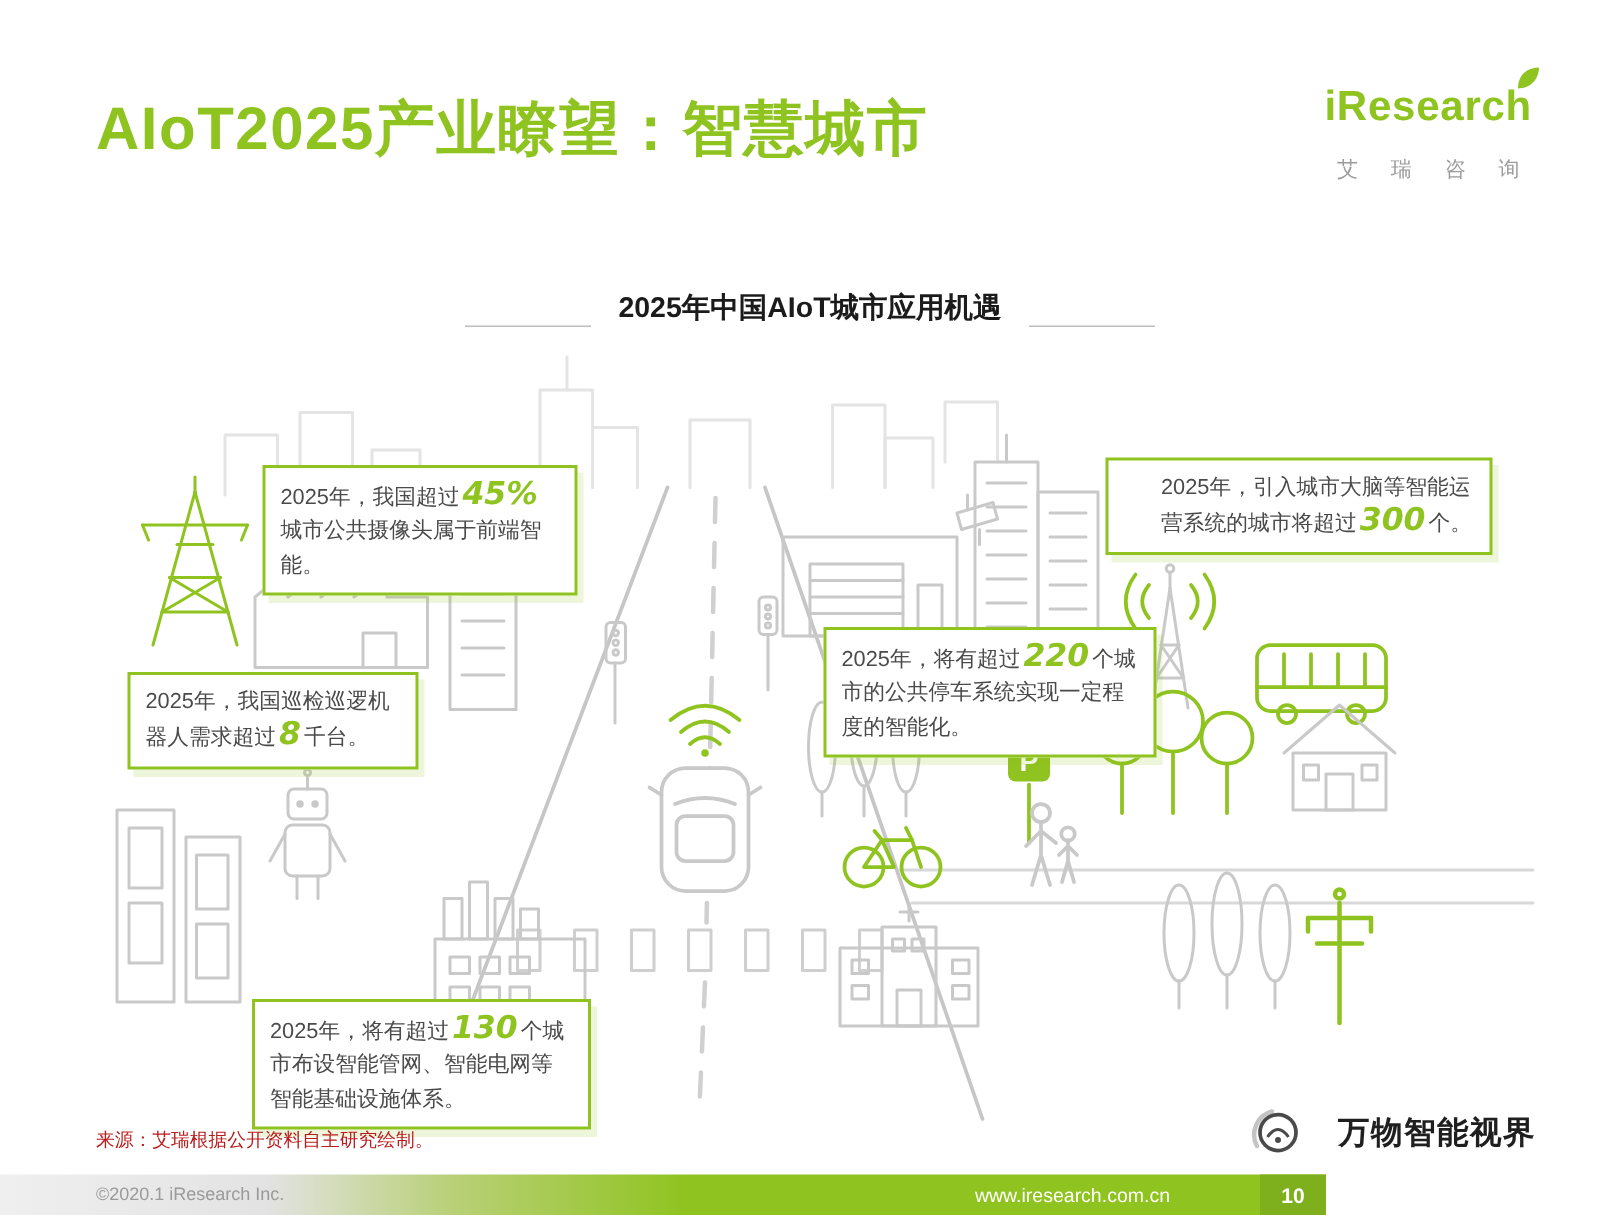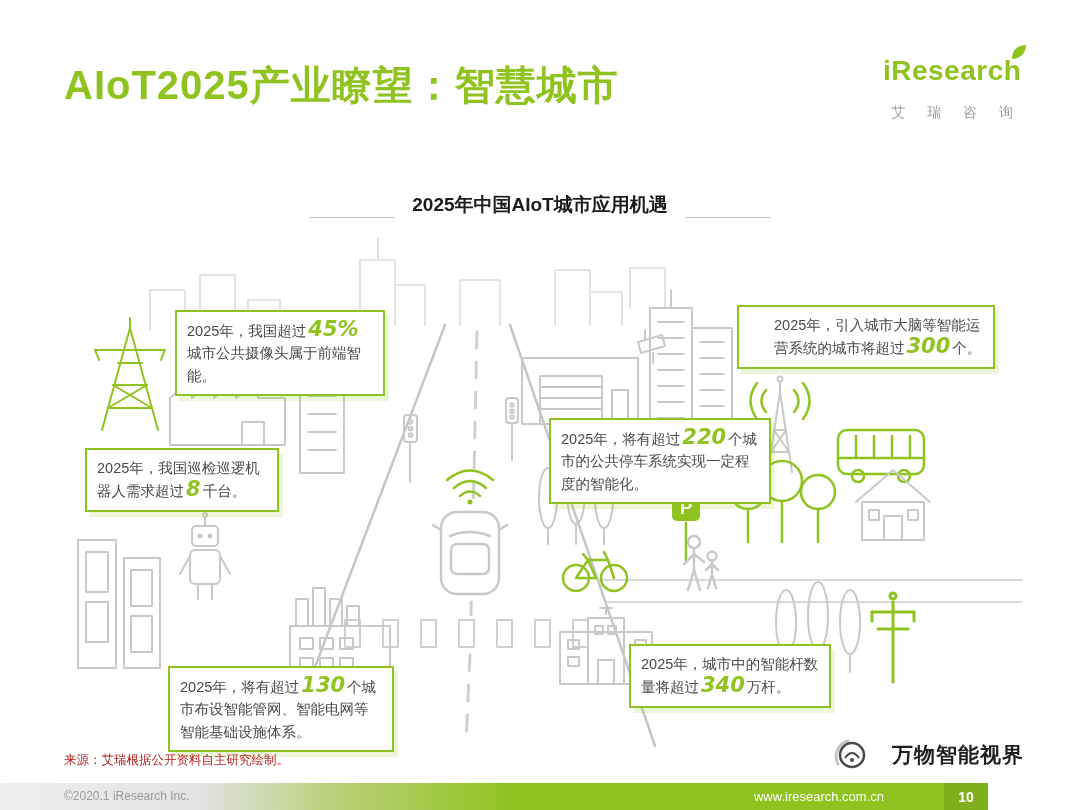--- a/index.html
+++ b/index.html
@@ -29,21 +29,21 @@
   .co-3 { left:85px;  top:218px; width:194px; }
   .co-4 { left:549px; top:188px; width:222px; }
   .co-5 { left:168px; top:436px; width:226px; }
   .co-6 { left:629px; top:414px; width:202px; }
 
   .source { position:absolute; left:64px; top:752px; font-size:12.5px; color:#b91c1c;text-align:right; }
 
   .watermark { position:absolute; right:56px; top:738px; display:flex; align-items:center; gap:24px; }
   .watermark-text { font-size:21px; font-weight:700; color:#1f1f1f; letter-spacing:1px; }
 
-  .bottombar { position:absolute; left:0; bottom:0; width:988px; height:27px;
+  .bottombar { position:absolute; left:0; bottom:0; width:884px; height:27px;
     background:linear-gradient(90deg,#efefef 0%,#e3e3e3 20%,#b9d078 34%,#8FC31F 52%,#8FC31F 100%); }
   .copyright { position:absolute; left:64px; top:6px; font-size:12px; color:#9a9a9a; }
   .url { position:absolute; right:104px; top:6px; font-size:13px; color:#ffffff; }
   .pagenum { position:absolute; right:0; top:0; width:44px; height:27px; background:#7EB01D; color:#fff;
     display:flex; align-items:center; justify-content:center; font-size:14px; font-weight:700; }
 </style>
 </head>
 <body>
 
 <div class="slide">
@@ -329,23 +329,20 @@
     </div>
     <div class="callout co-3">
       <span>2025年，我国巡检巡逻机器人需求超过</span><em class="num">8</em><span>千台。</span>
     </div>
     <div class="callout co-4">
       <span>2025年，将有超过</span><em class="num">220</em><span>个城市的公共停车系统实现一定程度的智能化。</span>
     </div>
     <div class="callout co-5">
       <span>2025年，将有超过</span><em class="num">130</em><span>个城市布设智能管网、智能电网等智能基础设施体系。</span>
     </div>
-    <div class="callout co-6">
-      <span>2025年，城市中的智能杆数量将超过</span><em class="num">340</em><span>万杆。</span>
-    </div>
   </div>
 
   <div class="source">来源：艾瑞根据公开资料自主研究绘制。</div>
 
   <div class="watermark">
     <svg width="34" height="34" viewBox="0 0 34 34" fill="none">
       <path d="M4 26 A16 16 0 0 1 14 3" stroke="#C4C4C4" stroke-width="3" stroke-linecap="round"></path>
       <circle cx="18" cy="17" r="12" stroke="#4a4a4a" stroke-width="2.5"></circle>
       <path d="M11 20 Q18 10 25 20" stroke="#4a4a4a" stroke-width="2"></path>
       <circle cx="18" cy="22" r="2" fill="#4a4a4a"></circle>

